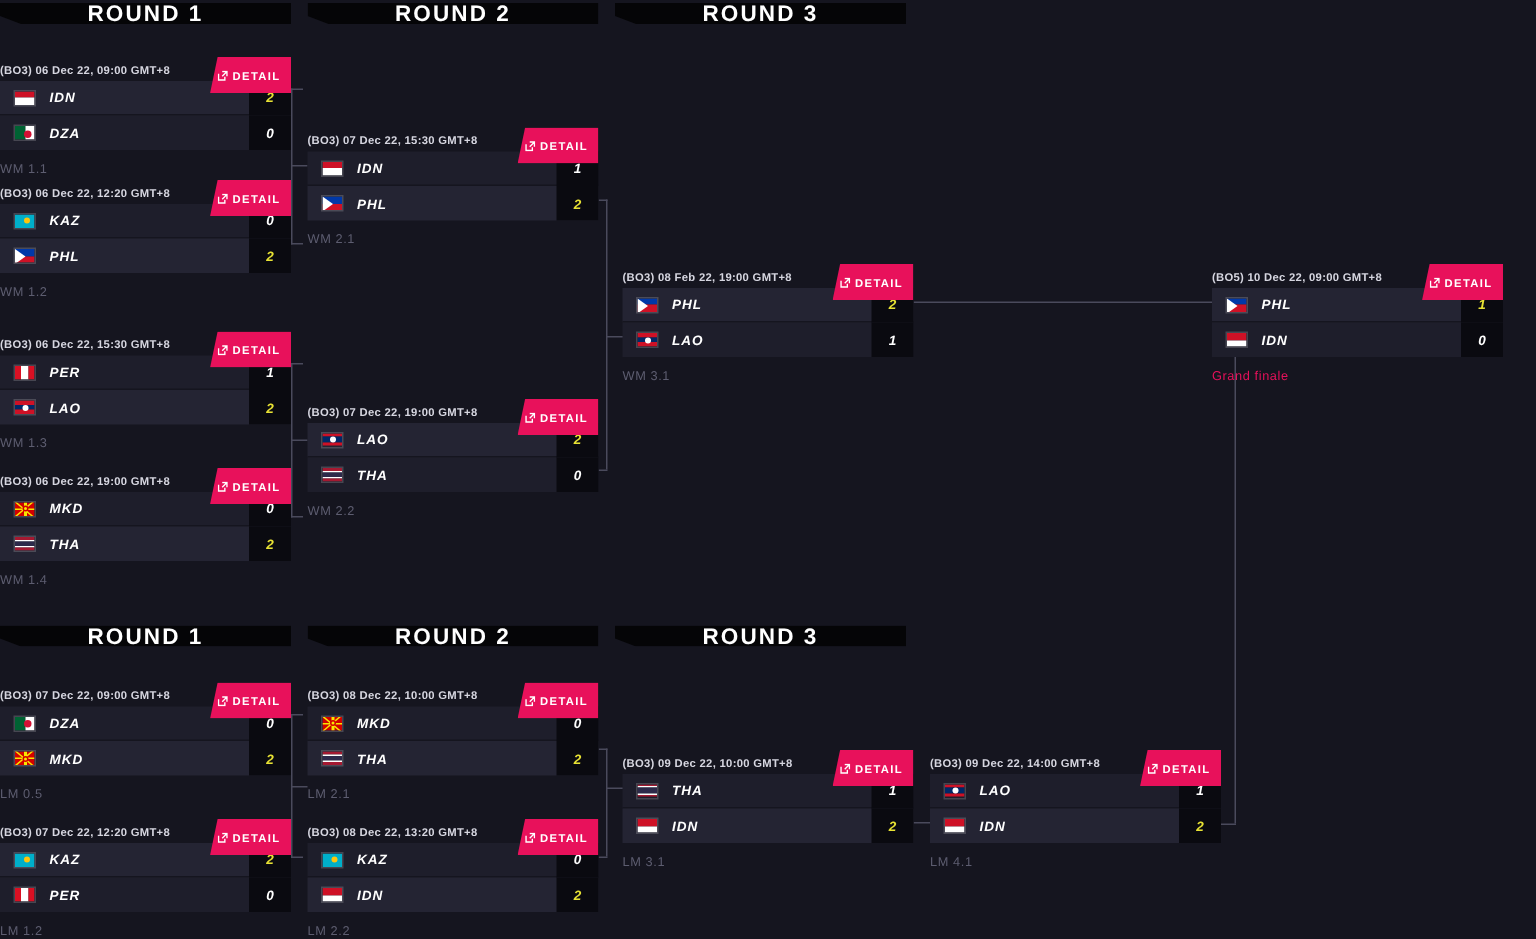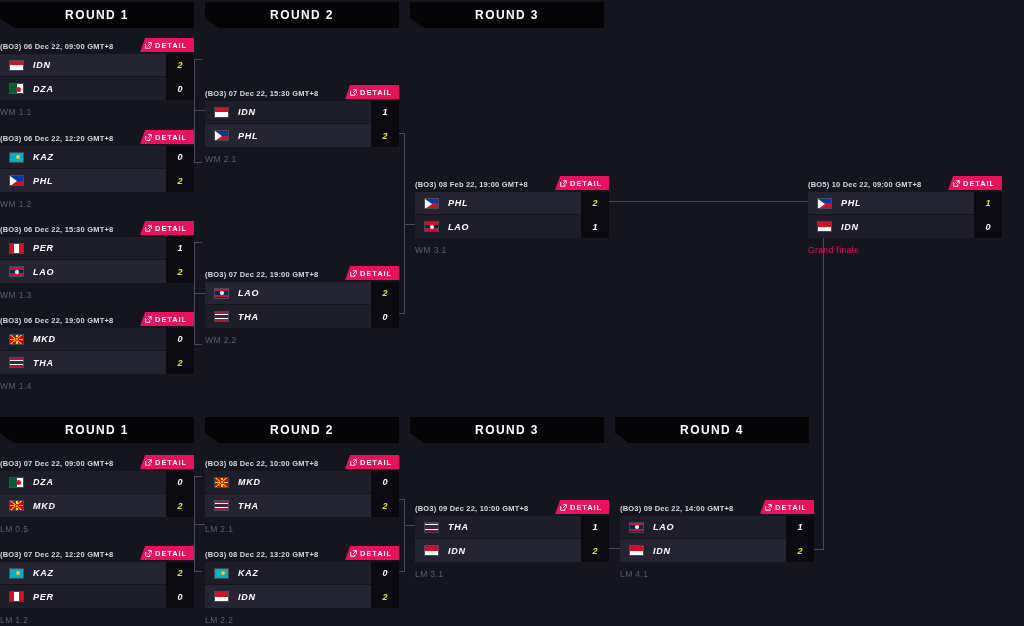--- a/index.html
+++ b/index.html
@@ -7,24 +7,24 @@
     width: 1024px; height: 626px;
     background: #15151f;
     font-family: "Liberation Sans", sans-serif;
     overflow: hidden;
   }
   #stage { position: relative; width: 1024px; height: 626px; }
 
   
   .round-tab {
     position: absolute;
-    height: 26px;
+    height: 14px;
     background: #050507;
     color: #ffffff;
-    font-size: 12px;
+    font-size: 15px;
     font-weight: bold;
     letter-spacing: 1.4px;
     display: flex;
     align-items: center;
     justify-content: center;
     -webkit-clip-path: polygon(0 0, 100% 0, 100% 100%, 14px 100%, 0 62%);
     clip-path: polygon(0 0, 100% 0, 100% 100%, 14px 100%, 0 62%);
   }
 
   
@@ -41,21 +41,21 @@
   .match-date {
     font-size: 7.5px;
     color: #d6d6e0;
     letter-spacing: 0.2px;
     white-space: nowrap;
     font-weight: bold;
   }
   .detail-btn {
     position: absolute;
     right: 0; top: 0;
-    height: 14px;
+    height: 24px;
     padding: 0 7px 0 5px;
     background: #e8115b;
     color: #ffffff;
     font-size: 7.5px;
     font-weight: bold;
     letter-spacing: 0.9px;
     display: flex;
     align-items: center;
     gap: 3px;
     -webkit-clip-path: polygon(5px 0, 100% 0, 100% 100%, 0 100%);
@@ -161,23 +161,20 @@
     </div>
     <div class="round-tab" style="left: 0px; top: 417px; width: 194px;">
       <span>ROUND 1</span>
     </div>
     <div class="round-tab" style="left: 205px; top: 417px; width: 194px;">
       <span>ROUND 2</span>
     </div>
     <div class="round-tab" style="left: 410px; top: 417px; width: 194px;">
       <span>ROUND 3</span>
     </div>
-    <div class="round-tab" style="left: 615px; top: 417px; width: 194px;">
-      <span>ROUND 4</span>
-    </div>
     <div class="match" style="left: 0px; top: 38px;">
       <div class="match-head">
         <div class="match-date">(BO3) 06 Dec 22, 09:00 GMT+8</div>
         <div class="detail-btn">
           <svg width="7" height="7" viewBox="0 0 10 10">
             <path d="M1 3 L1 9 L7 9 L7 6 M4.5 1 L9 1 L9 5.5 M9 1 L4.5 5.5" stroke="#ffffff" stroke-width="1.3" fill="none"></path>
           </svg>
           <span>DETAIL</span>
         </div>
       </div>
@@ -195,21 +192,21 @@
             <div style="position: absolute; left: 0px; top: 0px; width: 50%; height: 100%; background: rgb(0, 98, 51);"></div>
             <div style="position: absolute; left: 50%; top: 0px; width: 50%; height: 100%; background: rgb(255, 255, 255);"></div>
             <div style="position: absolute; left: 45%; top: 28%; width: 5px; height: 5px; border-radius: 50%; background: rgb(210, 16, 52);"></div>
           </div>
           <div class="team">DZA</div>
           <div class="score">0</div>
         </div>
       </div>
       <div class="tag">WM 1.1</div>
     </div>
-    <div class="match" style="left: 0px; top: 130px;">
+    <div class="match" style="left: 0px; top: 120px;">
       <div class="match-head">
         <div class="match-date">(BO3) 06 Dec 22, 12:20 GMT+8</div>
         <div class="detail-btn">
           <svg width="7" height="7" viewBox="0 0 10 10">
             <path d="M1 3 L1 9 L7 9 L7 6 M4.5 1 L9 1 L9 5.5 M9 1 L4.5 5.5" stroke="#ffffff" stroke-width="1.3" fill="none"></path>
           </svg>
           <span>DETAIL</span>
         </div>
       </div>
       <div class="rows">

